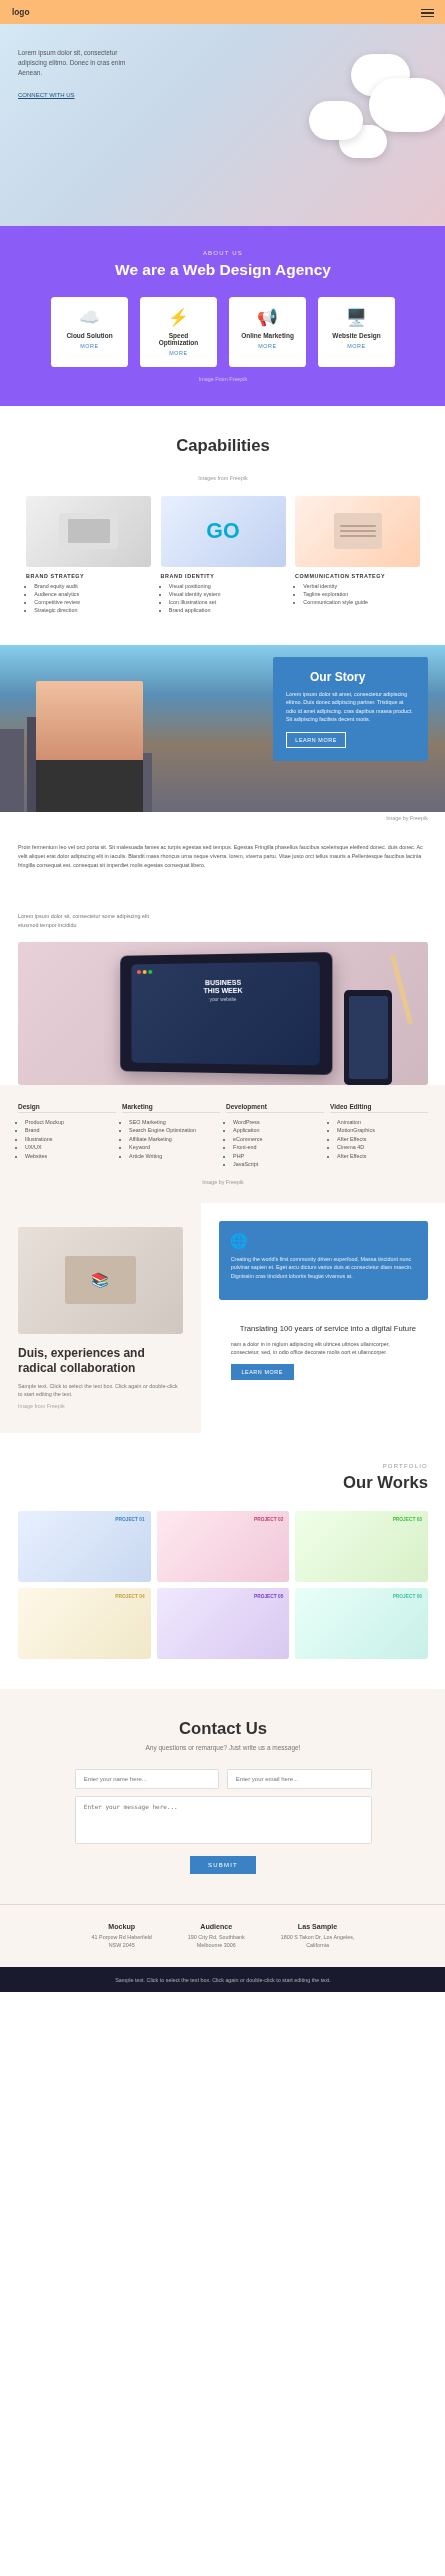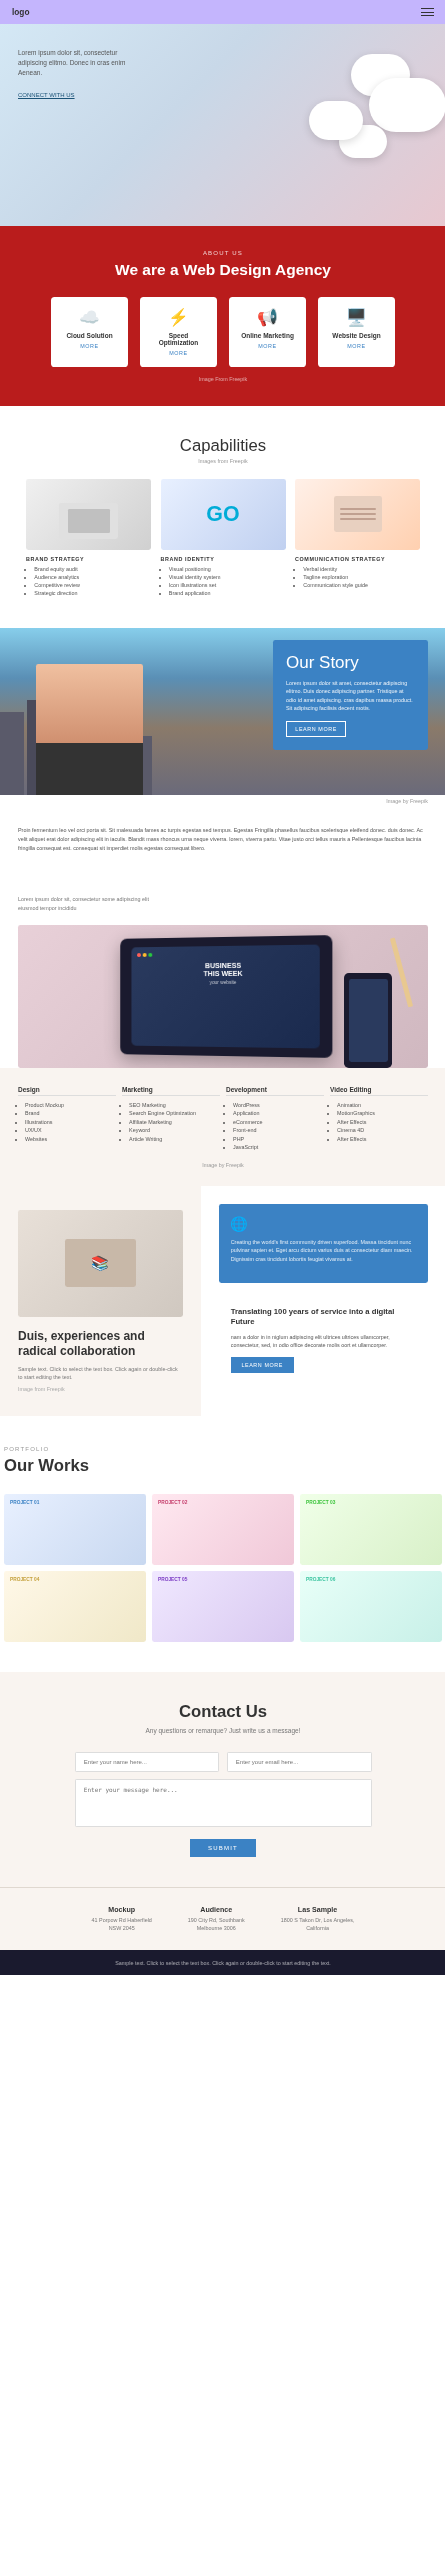--- a/index.html
+++ b/index.html
@@ -1,65 +1,65 @@
 <!DOCTYPE html>
 <html style="font-size:9.5px"><head>
   <meta charset="utf-8">
   <style>
     * { margin: 0; padding: 0; box-sizing: border-box; }
     body { font-family: Arial, sans-serif; width: 446px; background: #fff; overflow-x: hidden; }
 
     
-    .nav { display: flex; justify-content: space-between; align-items: center; padding: 7.1px 12px; background: #c4b5fd; }
+    .nav { display: flex; justify-content: space-between; align-items: flex-end; padding: 7.1px 12px; background: #fdba74; }
     .nav-logo { font-size: 8.3px; font-weight: bold; color: #333; }
     .nav-hamburger { display: flex; flex-direction: column; gap: 2.4px; cursor: pointer; }
     .nav-hamburger span { width: 13px; height: 1.2px; background: #333; display: block; }
 
     
     .hero { background: linear-gradient(135deg, #d4e8f5 0%, #c8d8e8 40%, #e8c8d0 100%); min-height: 202px; position: relative; overflow: hidden; padding: 24px 18px; }
     .hero-title { font-size: 31px; font-weight: 900; color: #1a1a2e; line-height: 1; margin-bottom: 7.1px; }
     .hero-subtitle { font-size: 6.5px; color: #555; max-width: 119px; line-height: 1.5; margin-bottom: 10.7px; }
     .hero-link { font-size: 6px; color: #1a5276; text-decoration: underline; }
     .hero-clouds { position: absolute; top: 6px; right: -12px; width: 190px; height: 167px; }
     .cloud { position: absolute; border-radius: 50%; background: white; box-shadow: 0 2.4px 9px rgba(0,0,0,0.15); }
     .cloud1 { width: 59px; height: 42px; top: 24px; right: 48px; border-radius: 30px; }
     .cloud2 { width: 77px; height: 54px; top: 48px; right: 12px; border-radius: 36px; }
     .cloud3 { width: 48px; height: 33px; top: 95px; right: 71px; border-radius: 24px; }
     .cloud4 { width: 54px; height: 39px; top: 71px; right: 95px; border-radius: 27px; }
 
     
-    .about { background: #b91c1c; padding: 24px 16px; text-align: center; }
+    .about { background: #8b5cf6; padding: 24px 16px; text-align: center; }
     .about-label { font-size: 6px; color: rgba(255,255,255,0.8); letter-spacing: 1.2px; margin-bottom: 4.8px; }
     .about-title { font-size: 15.5px; color: #fff; font-weight: bold; margin-bottom: 18px; }
     .about-cards { display: flex; justify-content: center; gap: 12px; flex-wrap: wrap; }
     .about-card { background: #fff; border-radius: 3.6px; padding: 10.7px 9.5px; text-align: center; width: 77px; }
     .about-card-icon { font-size: 16.7px; margin-bottom: 4.8px; color: #3b82c4; }
     .about-card-title { font-size: 6.5px; font-weight: bold; color: #333; margin-bottom: 3.6px; }
     .about-card-more { font-size: 5.4px; color: #3b82c4; text-transform: uppercase; letter-spacing: 0.6px; cursor: pointer; }
     .about-image-credit { font-size: 5.4px; color: rgba(255,255,255,0.6); margin-top: 9.5px; }
 
     
     .capabilities { padding: 30px 18px; background: #fff; text-align: center; }
-    .section-title { font-size: 16.7px; font-weight: normal; color: #333; margin-bottom: 2px; }
+    .section-title { font-size: 16.7px; font-weight: bold; color: #333; margin-bottom: 19px; }
     .image-credit { font-size: 5.4px; color: #999; margin-bottom: 14.3px; }
     .cap-cards { display: flex; gap: 9.5px; justify-content: center; flex-wrap: wrap; }
     .cap-card { width: 125px; text-align: left; }
-    .cap-card-img { width: 100%; height: 71px; background: #e8e8e8; border-radius: 2.4px; margin-bottom: 6px; overflow: hidden; display: flex; align-items: flex-end; justify-content: center; }
+    .cap-card-img { width: 100%; height: 71px; background: #e8e8e8; border-radius: 2.4px; margin-bottom: 6px; overflow: hidden; display: flex; align-items: center; justify-content: center; }
     .cap-card-label { font-size: 5.4px; font-weight: bold; letter-spacing: 0.6px; color: #333; margin-bottom: 4.8px; text-transform: uppercase; }
     .cap-card-list { list-style: disc; padding-left: 8.3px; }
     .cap-card-list li { font-size: 5.4px; color: #555; margin-bottom: 1.8px; }
     .brand-strategy-img { background: linear-gradient(135deg, #f0f0f0, #d0d0d0); }
     .brand-identity-img { background: linear-gradient(135deg, #e8f0ff, #c0d0f0); }
     .comm-strategy-img { background: linear-gradient(135deg, #fff0e8, #ffd0b0); }
 
     
     .story { position: relative; background: #fff; overflow: hidden; }
     .story-city { width: 100%; height: 167px; background: linear-gradient(to bottom, #87CEEB, #5a8fb5 30%, #8a7a6a 60%, #6a6a7a); position: relative; overflow: hidden; }
     .story-card { position: absolute; top: 12px; right: 18px; background: #3b82c4; color: white; padding: 13px; border-radius: 2.4px; width: 155px; }
-    .story-card-title { font-size: 17px; font-weight: normal; margin-bottom: 6px; }
+    .story-card-title { font-size: 12px; font-weight: bold; margin-bottom: 6px; margin-left: 24px; }
     .story-card-text { font-size: 5.4px; line-height: 1.6; margin-bottom: 8.3px; opacity: 0.9; }
     .story-btn { background: transparent; border: 0.6px solid white; color: white; padding: 3.6px 8.3px; font-size: 5.4px; cursor: pointer; letter-spacing: 0.6px; }
     .story-person { position: absolute; bottom: 0; left: 36px; width: 107px; height: 131px; }
     .story-person-img { width: 100%; height: 100%; background: linear-gradient(to bottom, #f0c0a0, #d09070 60%, #333 60%, #333); border-radius: 2.4px 2.4px 0 0; }
     .story-credit { font-size: 5.4px; color: #999; padding: 3.6px 18px; text-align: right; }
 
     
     .para-section { padding: 18px 18px; background: #fff; }
     .para-text { font-size: 5.4px; color: #555; line-height: 1.7; }
 
@@ -82,28 +82,28 @@
 
     
     .brand-section { display: flex; gap: 0; background: #fff; }
     .brand-left { width: 45%; background: #f9f4f0; padding: 24px 18px; display: flex; flex-direction: column; justify-content: center; }
     .brand-left-img { width: 100%; height: 107px; background: linear-gradient(135deg, #e8e0d8, #d0c8c0); border-radius: 2.4px; margin-bottom: 12px; display: flex; align-items: center; justify-content: center; overflow: hidden; }
     .brand-left-title { font-size: 12px; font-weight: bold; color: #333; line-height: 1.3; margin-bottom: 4.8px; }
     .brand-left-text { font-size: 5.4px; color: #777; line-height: 1.6; margin-bottom: 3.6px; }
     .brand-right { width: 55%; padding: 18px; display: flex; flex-direction: column; gap: 12px; }
     .brand-right-top { padding: 12px; background: #3b82c4; border-radius: 2.4px; }
     .brand-right-icon { font-size: 14.3px; color: white; margin-bottom: 6px; }
-    .brand-right-title { font-size: 8.3px; font-weight: bold; color: white; margin-bottom: 4.8px; line-height: 1.3; }
+    .brand-right-title { font-size: 8.3px; font-weight: normal; color: white; margin-bottom: 4.8px; line-height: 1.3; text-align: right; }
     .brand-right-text { font-size: 5.4px; color: rgba(255,255,255,0.85); line-height: 1.6; margin-bottom: 7.1px; }
     .brand-right-bottom { padding: 12px; }
     .brand-right-bottom-text { font-size: 5.4px; color: #555; line-height: 1.6; margin-bottom: 7.1px; }
     .learn-btn { background: #3b82c4; color: white; border: none; padding: 4.8px 10.7px; font-size: 5.4px; cursor: pointer; letter-spacing: 0.6px; }
 
     
-    .portfolio { padding: 30px 4px; background: #fff; text-align: left; }
+    .portfolio { padding: 30px 18px; background: #fff; text-align: right; }
     .portfolio-label { font-size: 6px; letter-spacing: 1.2px; color: #999; margin-bottom: 4.8px; text-transform: uppercase; }
     .portfolio-title { font-size: 16.7px; font-weight: bold; color: #333; margin-bottom: 18px; }
     .portfolio-grid { display: grid; grid-template-columns: repeat(3, 1fr); gap: 6px; }
     .portfolio-item { height: 71px; border-radius: 2.4px; overflow: hidden; }
     .pi1 { background: linear-gradient(135deg, #e8f0ff, #c8d8f0); }
     .pi2 { background: linear-gradient(135deg, #ffe8f0, #f0c8d8); }
     .pi3 { background: linear-gradient(135deg, #f0ffe8, #d8f0c8); }
     .pi4 { background: linear-gradient(135deg, #fff8e8, #f0e8c8); }
     .pi5 { background: linear-gradient(135deg, #f0e8ff, #d8c8f0); }
     .pi6 { background: linear-gradient(135deg, #e8fff8, #c8f0e8); }

